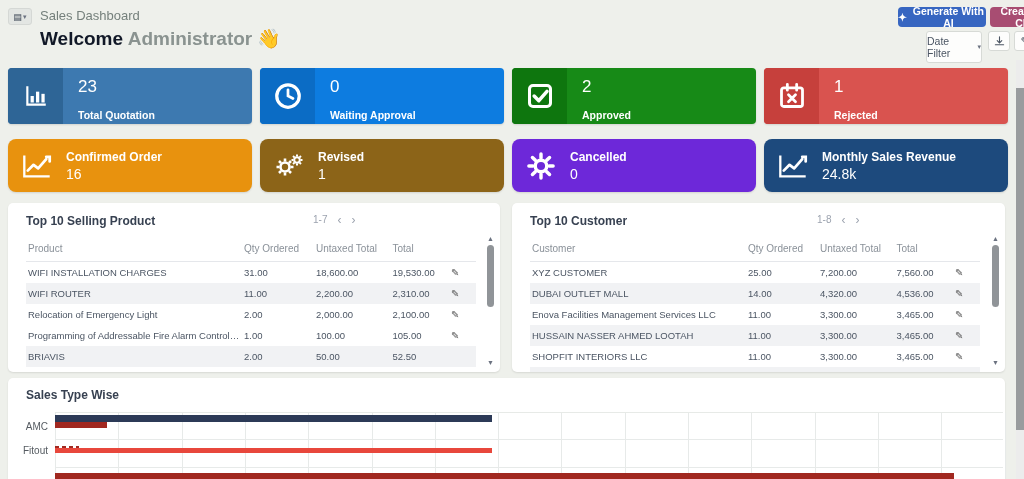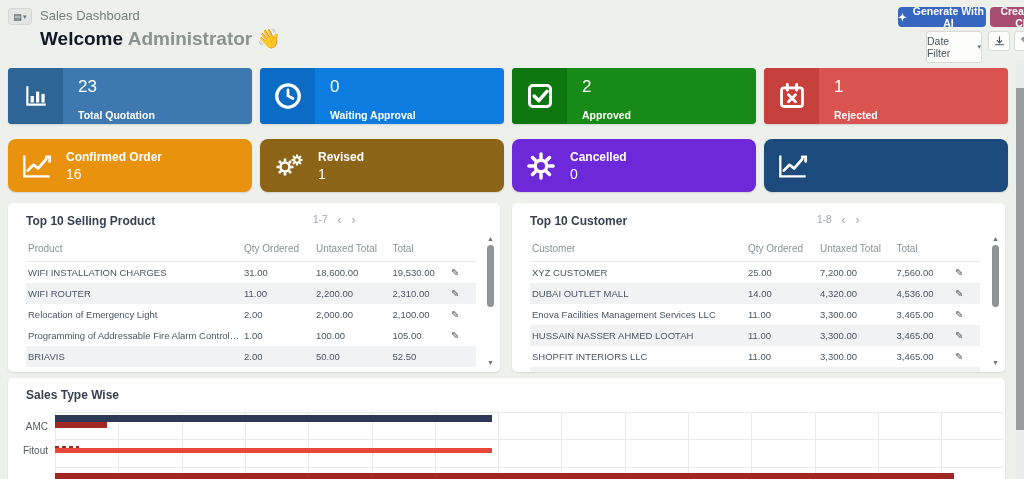--- a/index.html
+++ b/index.html
@@ -207,20 +207,24 @@
           <div class="val">0</div>
         </div>
       </div>
       <div class="kpi2" style="left: 764px; background: rgb(29, 74, 125);">
         <div class="ic">
           <svg width="30" height="26" viewBox="0 0 26 22">
             <path d="M2 2v18h22" stroke="#fff" stroke-width="2" fill="none"></path>
             <path d="M5 15l5-5 4 3 7-8" stroke="#fff" stroke-width="2.4" fill="none" stroke-linecap="round" stroke-linejoin="round"></path>
             <path d="M21 3h3v4" stroke="#fff" stroke-width="2.4" fill="none" stroke-linecap="round"></path>
           </svg>
+        </div>
+        <div>
+          <div class="lab">Monthly Sales Revenue</div>
+          <div class="val">24.8k</div>
         </div>
       </div>
     </div>
 
   <div class="card tcard" style="left:8px; width:492px;">
     <div class="ttl">Top 10 Selling Product</div>
     <div class="pager">
       <span>1-7</span>
       <span class="chev">‹</span>
       <span class="chev">›</span>

